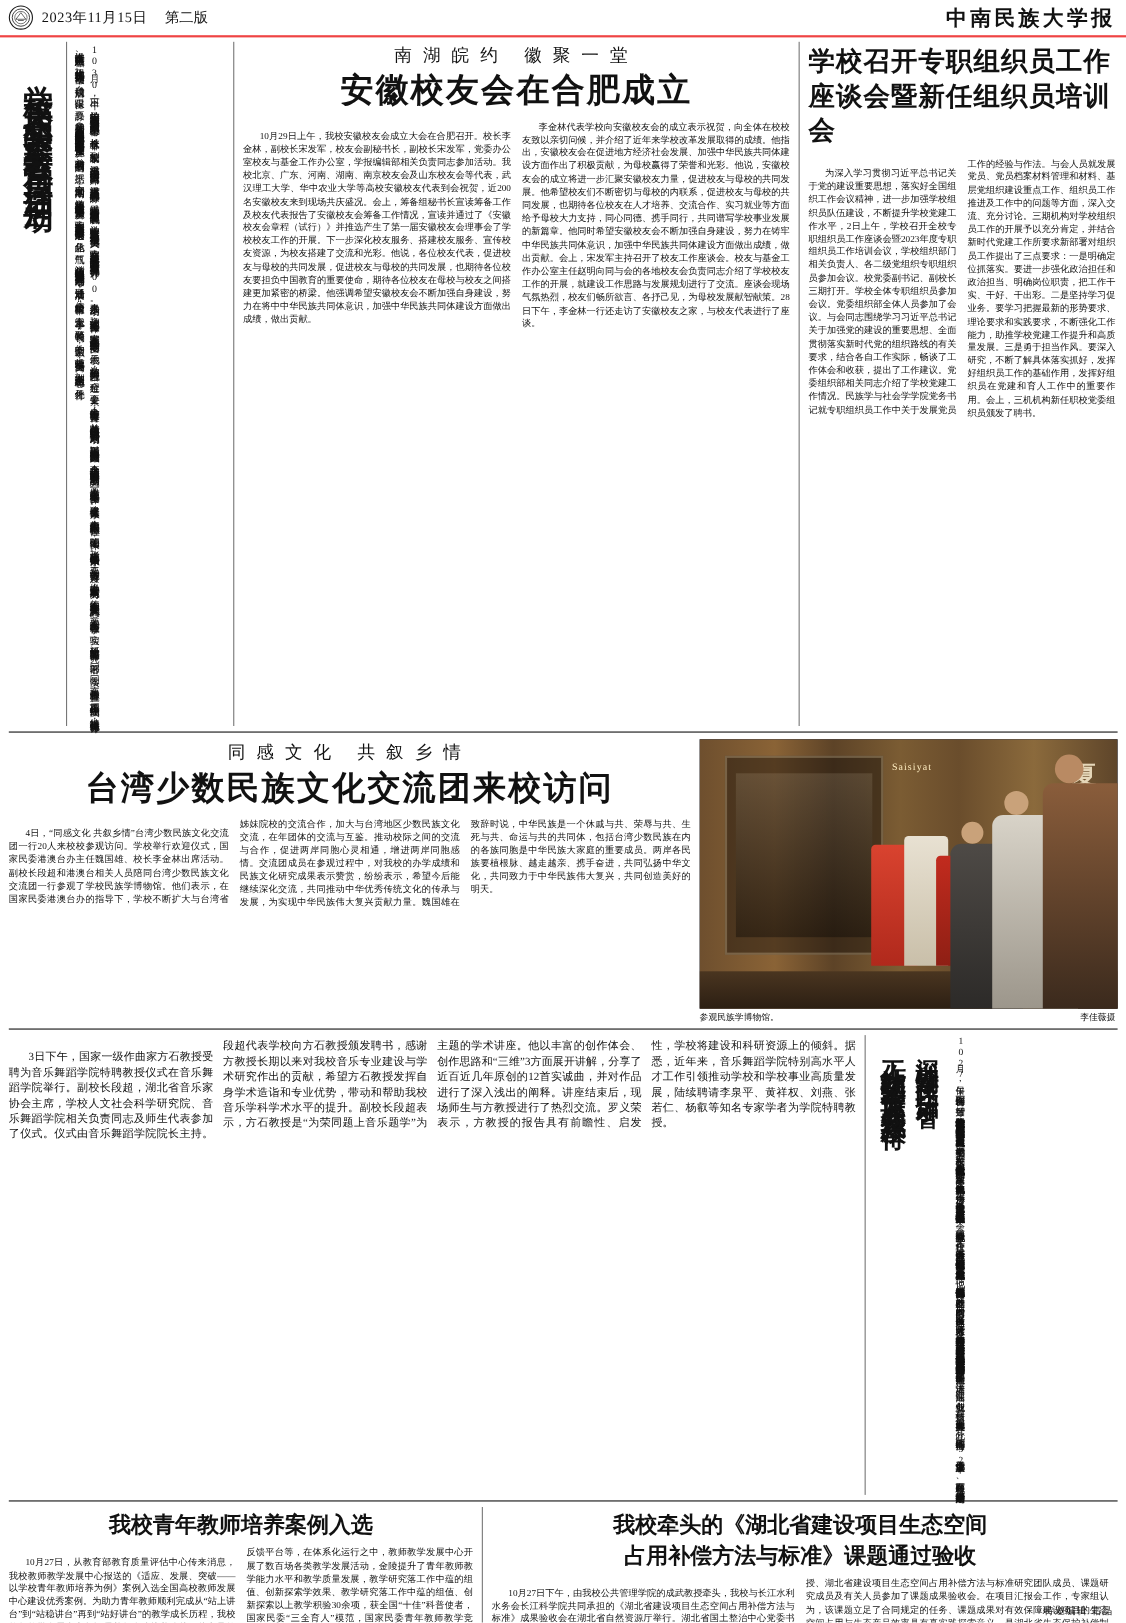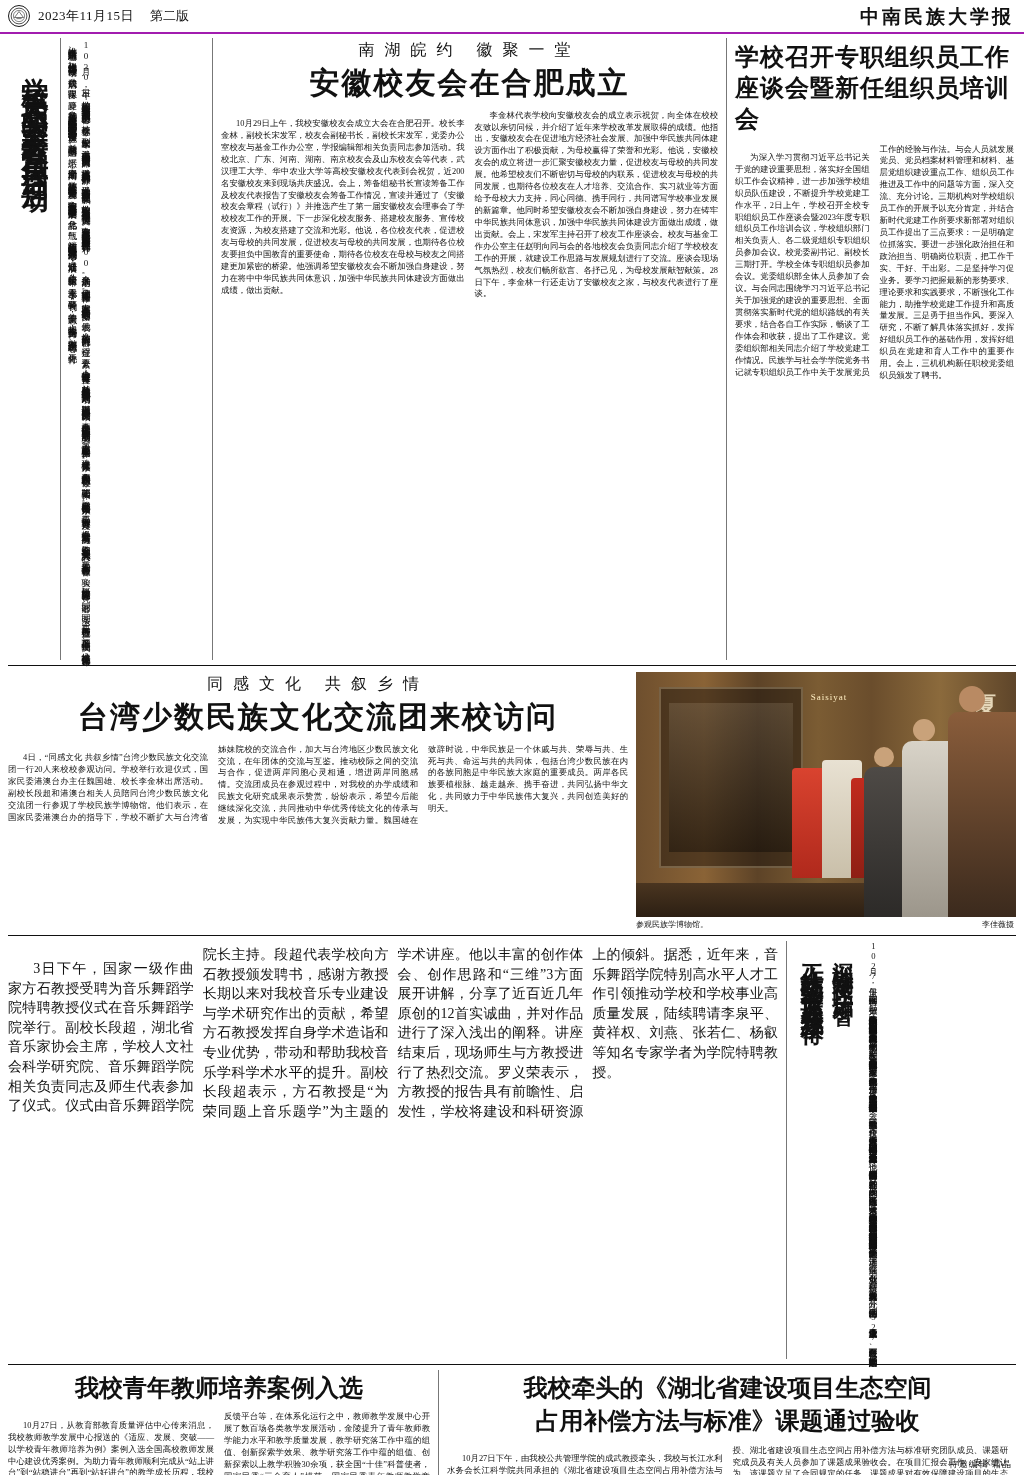--- a/index.html
+++ b/index.html
@@ -9,21 +9,21 @@
     height: 1475px;
     background: #ffffff;
     font-family: "Liberation Serif", "DejaVu Serif", serif;
     color: #111;
     overflow: hidden;
     position: relative;
   }
   
   .masthead {
     height: 34px;
-    border-bottom: 2px solid #a21caf;
+    border-bottom: 2px solid #ef4444;
     display: flex;
     align-items: center;
     padding: 0 8px;
     position: relative;
   }
   .logo-circle {
     width: 22px; height: 22px; border-radius: 50%;
     border: 1.5px solid #1a1a1a;
     display: flex; align-items: center; justify-content: center;
     font-size: 9px; line-height: 1;
@@ -107,36 +107,35 @@
     margin: 2px 0 8px 0;
   }
   .headline-l {
     font-size: 24px;
     font-weight: bold;
     letter-spacing: 1px;
     line-height: 1.3;
     margin: 4px 0 8px 0;
   }
   .headline-m {
-    font-size: 24px;
+    font-size: 20px;
     font-weight: bold;
     text-align: center;
     line-height: 1.3;
     margin: 4px 0 6px 0;
-    font-family: Liberation Mono, monospace;
   }
   .body-text {
     font-size: 8.4px;
     line-height: 1.42;
     text-align: justify;
     text-indent: 1.8em;
     hyphens: none;
     word-break: break-all;
   }
-  .body-text.narrow { font-size: 14px; line-height: 1.4; }
+  .body-text.narrow { font-size: 10px; line-height: 1.4; }
 
   .cols2 { column-count: 2; column-gap: 10px; column-rule: none; }
   .cols3 { column-count: 3; column-gap: 10px; }
   .cols4 { column-count: 4; column-gap: 9px; }
 
   
   .vlead {
     writing-mode: vertical-rl;
     text-orientation: upright;
     font-size: 9px;

